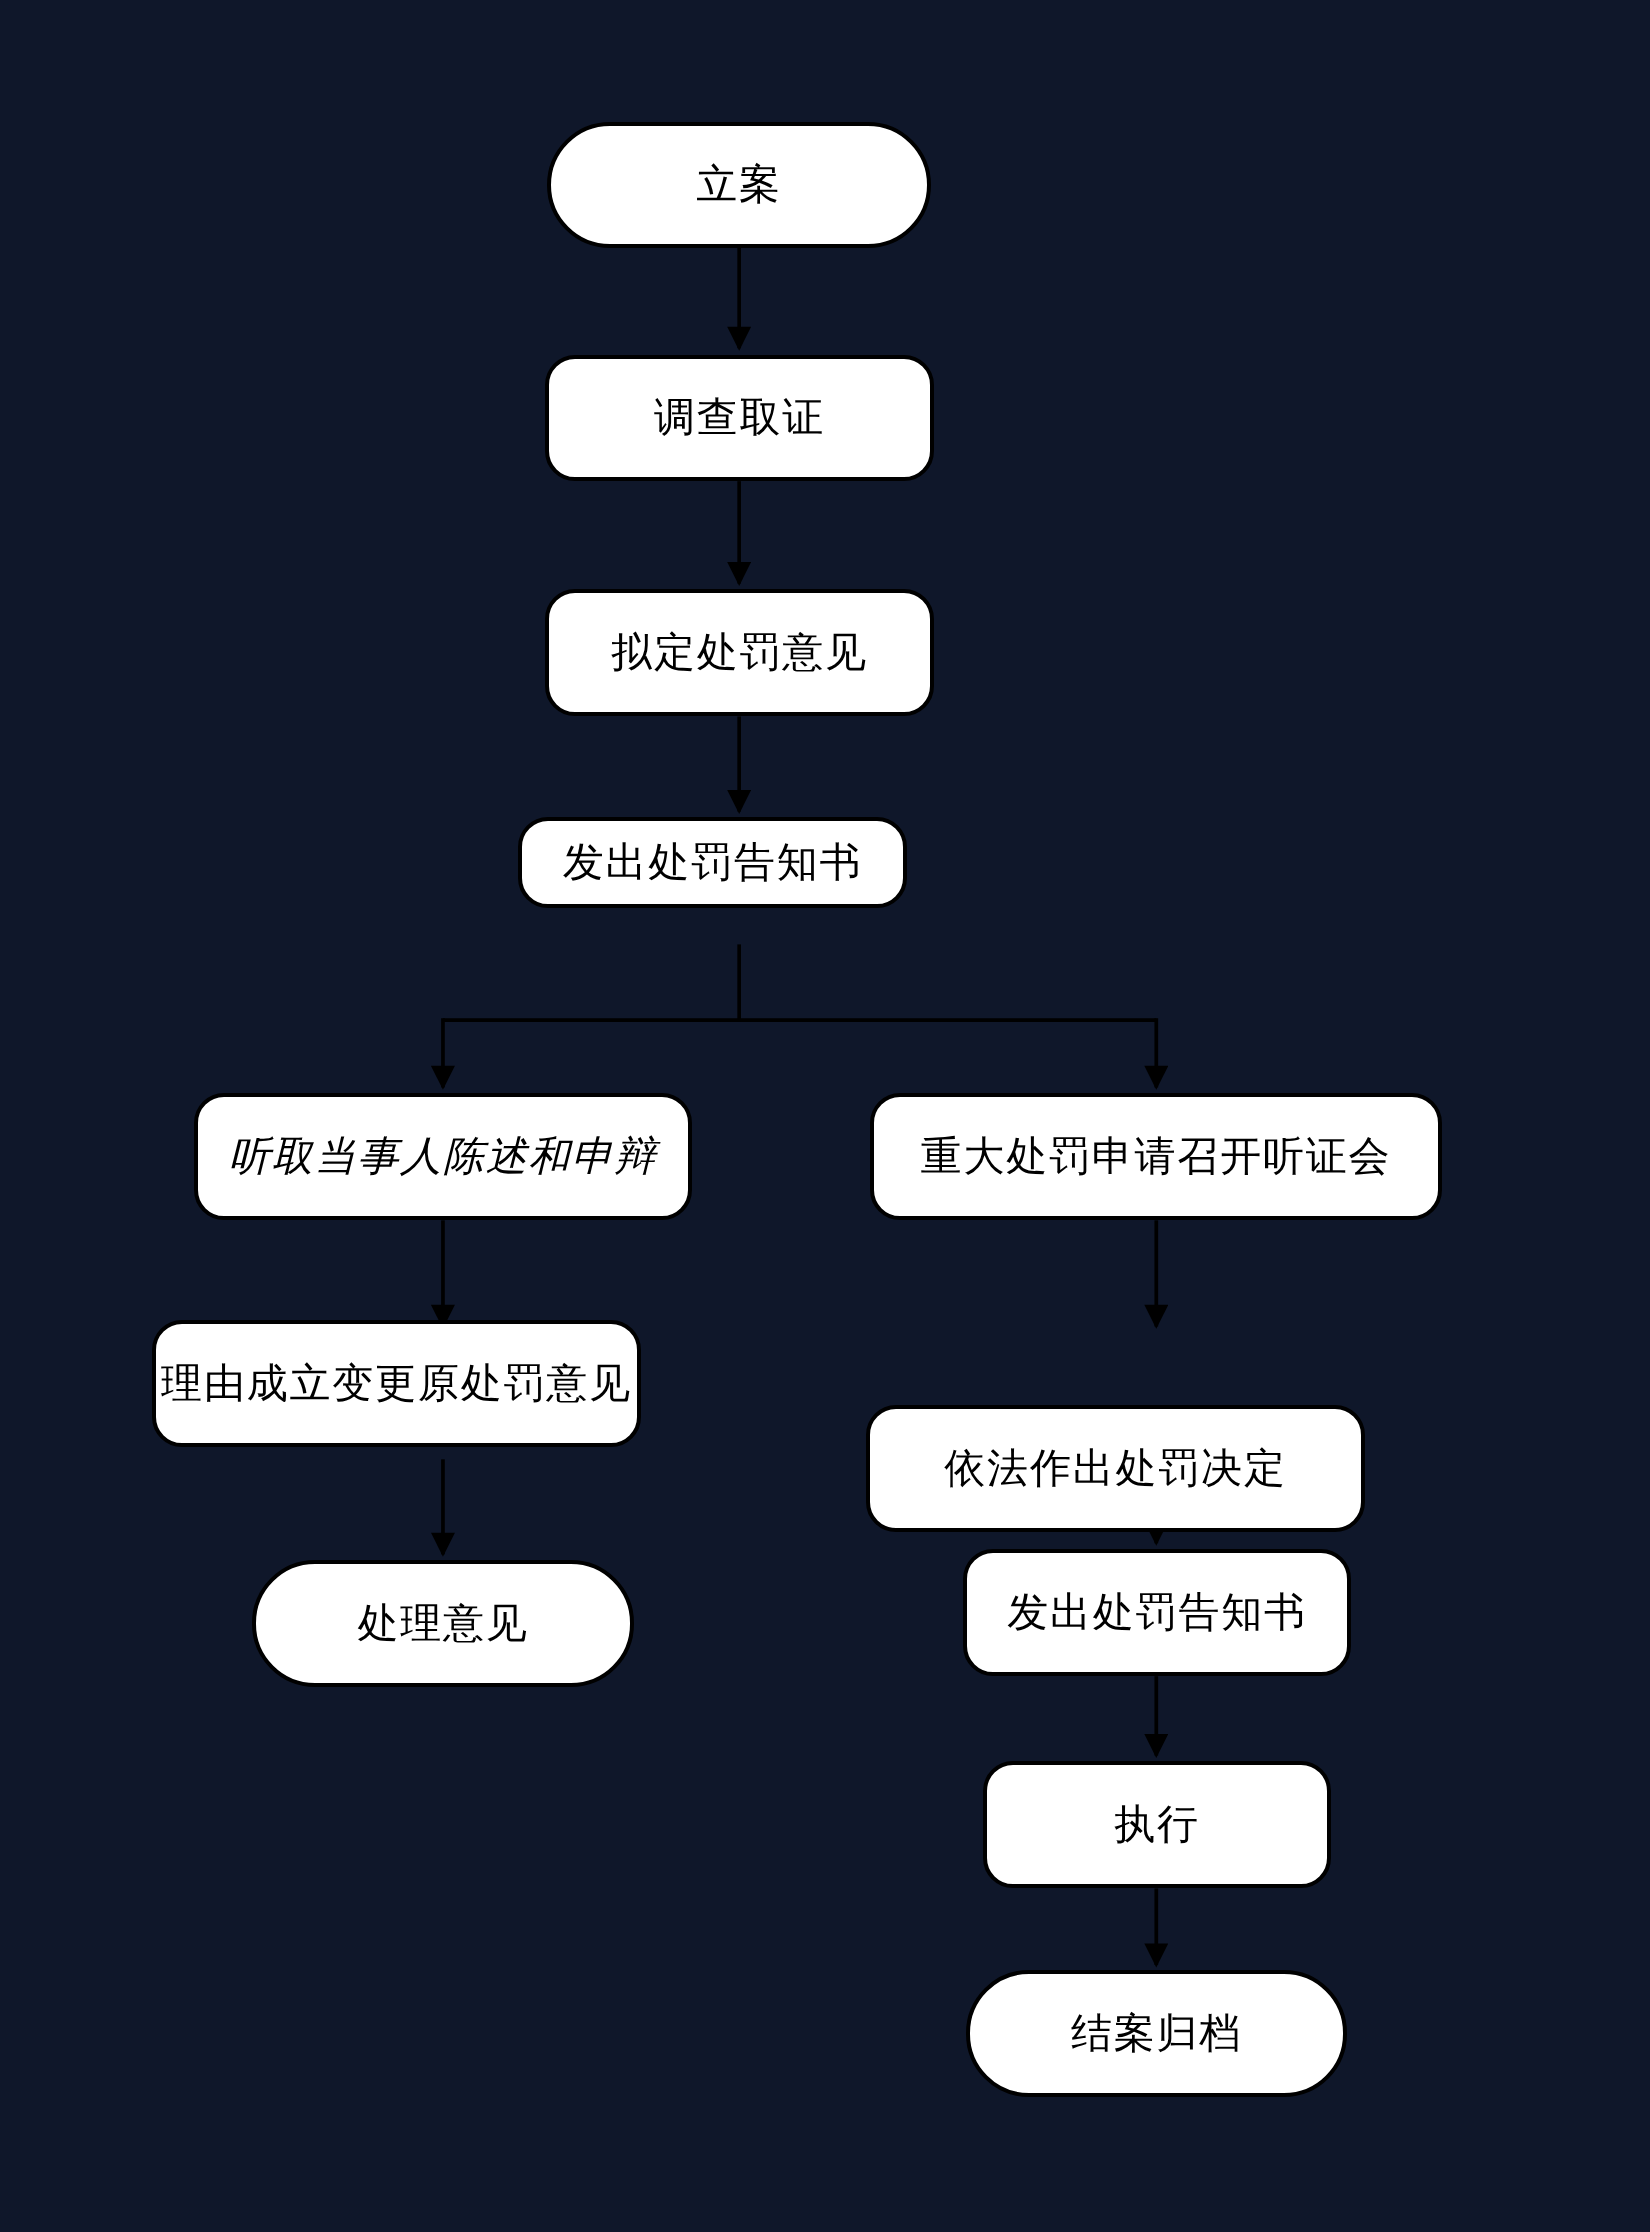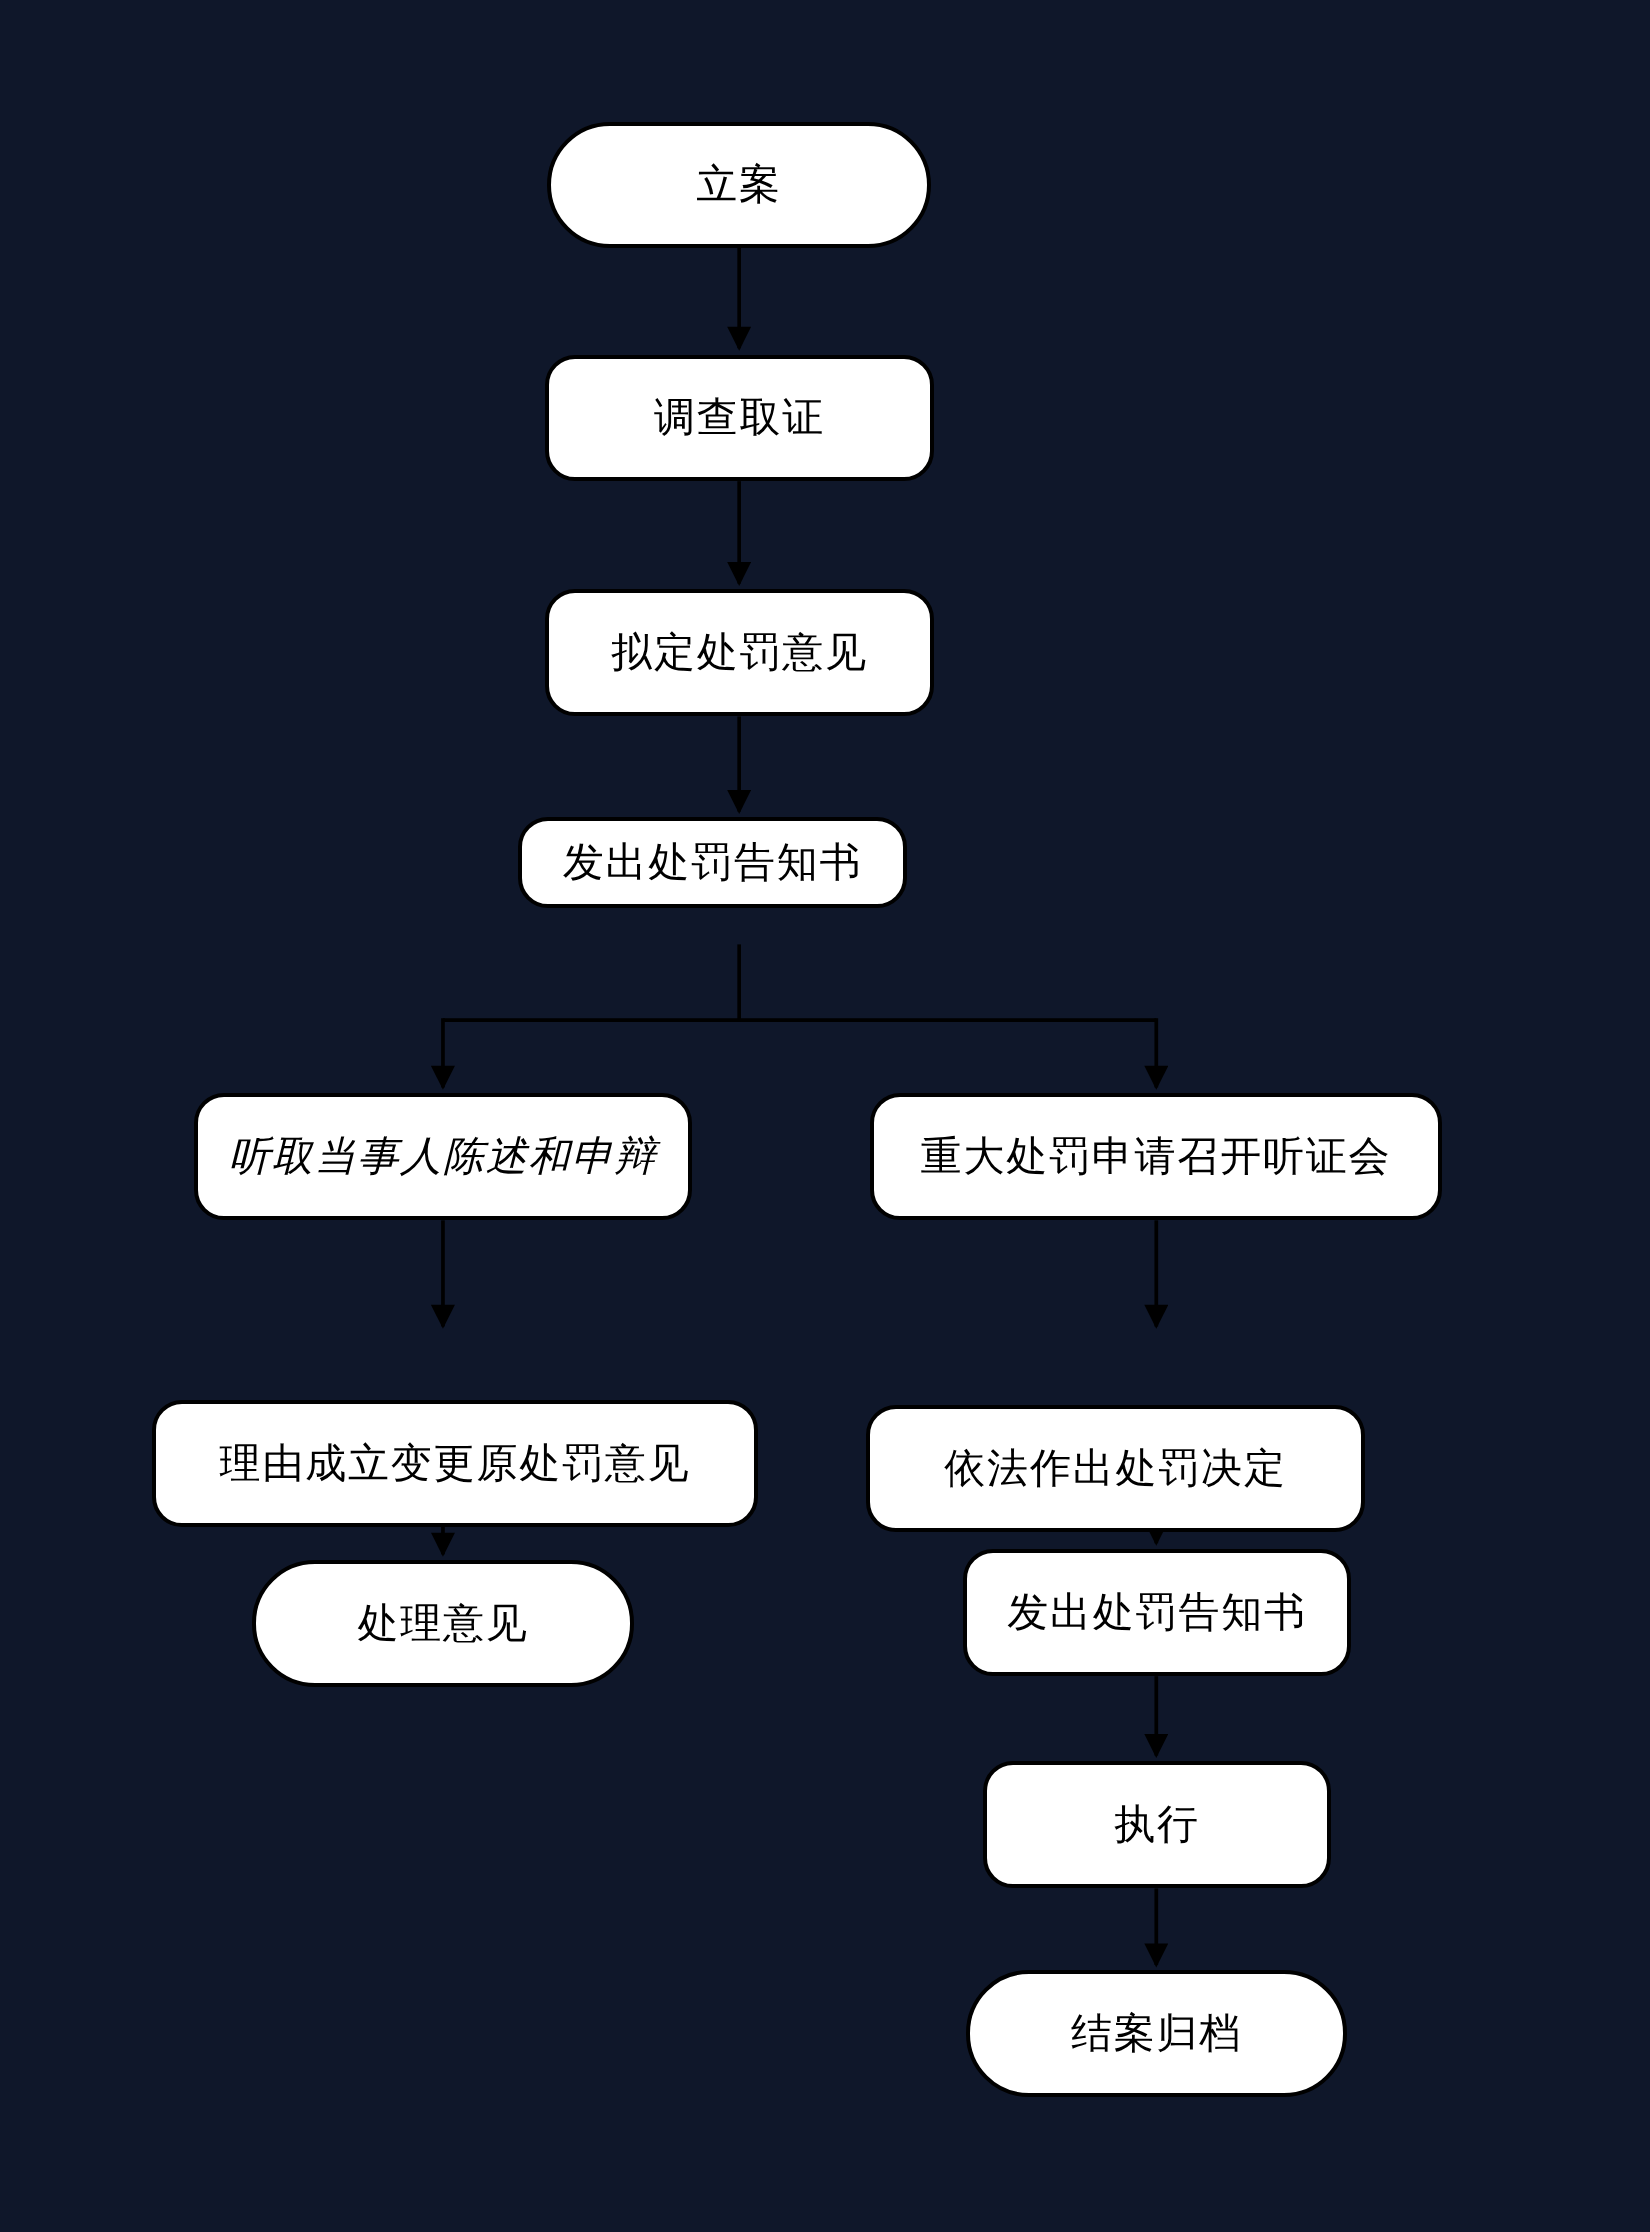--- a/index.html
+++ b/index.html
@@ -92,21 +92,21 @@
   </div>
 
   <div class="node process" style="left:194px; top:1093px; width:498px; height:127px;font-style:italic;">
     <span>听取当事人陈述和申辩</span>
   </div>
 
   <div class="node process" style="left:870px; top:1093px; width:572px; height:127px;">
     <span>重大处罚申请召开听证会</span>
   </div>
 
-  <div class="node process" style="left:152px; top:1400px; width:606px; height:127px;">
+  <div class="node process" style="left:152px; top:1320px; width:489px; height:127px;">
     <span>理由成立变更原处罚意见</span>
   </div>
 
   <div class="node process" style="left:866px; top:1405px; width:499px; height:127px;">
     <span>依法作出处罚决定</span>
   </div>
 
   <div class="node terminator" style="left:252px; top:1560px; width:382px; height:127px;">
     <span>处理意见</span>
   </div>

